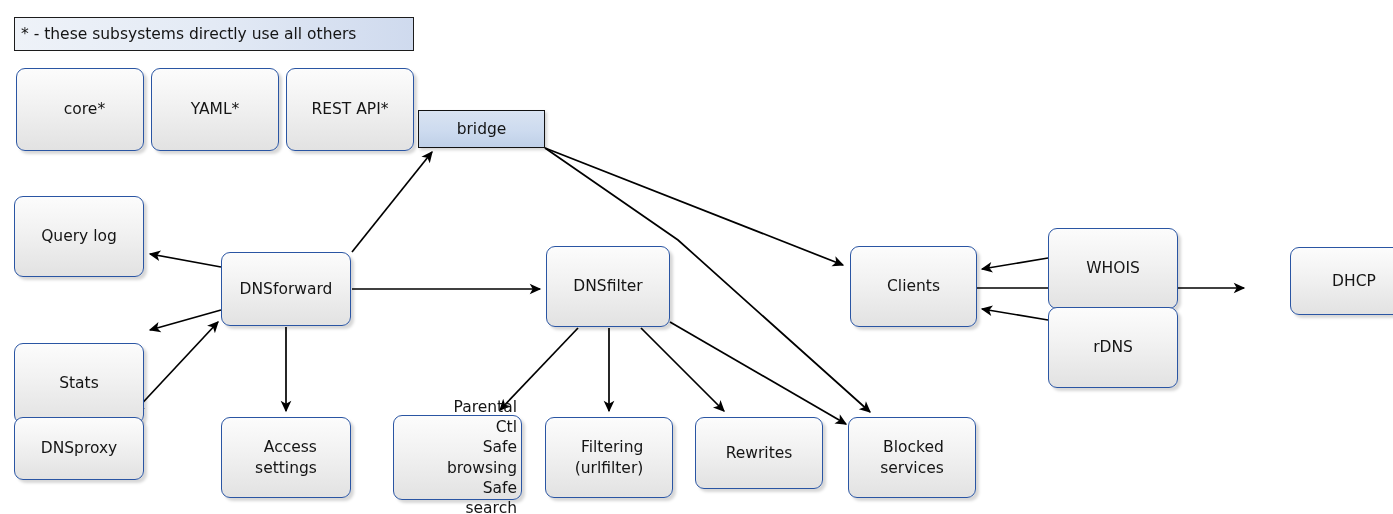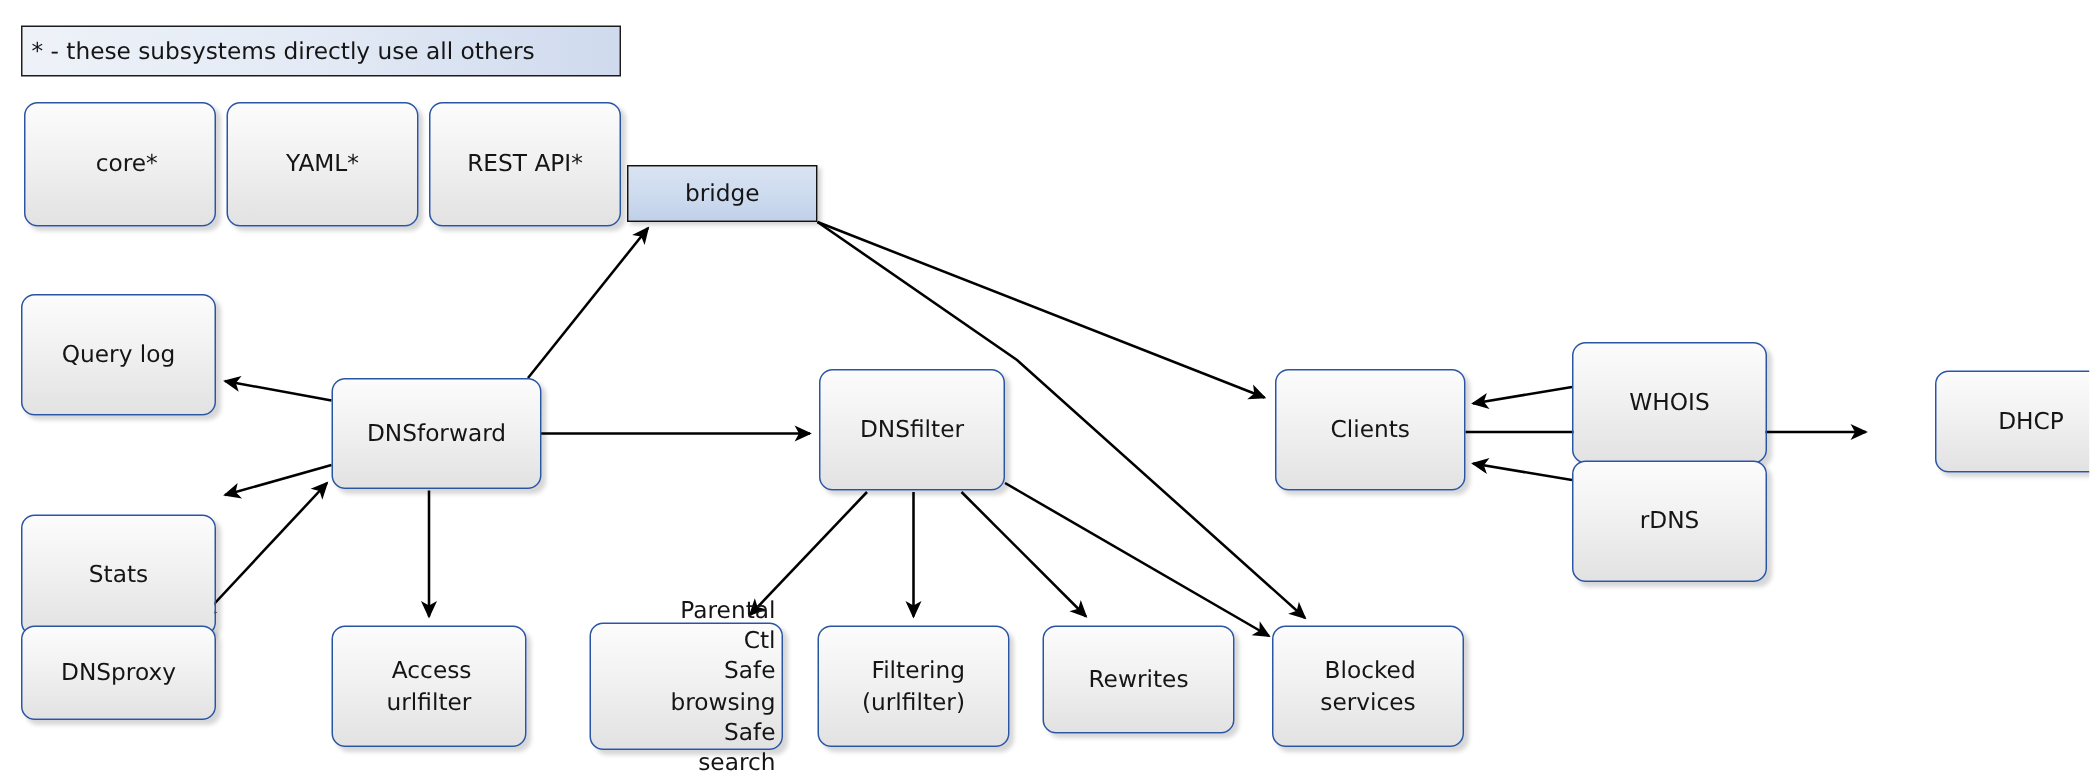--- a/index.html
+++ b/index.html
@@ -94,23 +94,23 @@
 
   <div id="node-layer">
       <div class="node legend" style="left: 14px; top: 17px; width: 400px; height: 34px;">* - these subsystems directly use all others</div>
       <div class="node" style="left: 16px; top: 68px; width: 128px; height: 83px; padding-left: 13px;">core*</div>
       <div class="node" style="left: 151px; top: 68px; width: 128px; height: 83px;">YAML*</div>
       <div class="node" style="left: 286px; top: 68px; width: 128px; height: 83px;">REST API*</div>
       <div class="node bridge" style="left: 418px; top: 110px; width: 127px; height: 38px;">bridge</div>
       <div class="node" style="left: 14px; top: 196px; width: 130px; height: 81px;">Query log</div>
       <div class="node" style="left: 14px; top: 307px; width: 130px; height: 81px; margin-top: 36px;">Stats</div>
       <div class="node" style="left: 14px; top: 417px; width: 130px; height: 63px;">DNSproxy</div>
-      <div class="node" style="left: 221px; top: 252px; width: 140px; height: 74px;">DNSforward</div>
+      <div class="node" style="left: 221px; top: 252px; width: 130px; height: 74px;">DNSforward</div>
       <div class="node" style="left: 221px; top: 417px; width: 130px; height: 81px;">Access
-urlfilter</div>
+settings</div>
       <div class="node" style="left: 546px; top: 246px; width: 124px; height: 81px;">DNSfilter</div>
       <div class="node" style="left: 393px; top: 415px; width: 129px; height: 85px; padding-left: 39px;">Parental Ctl
 Safe browsing
 Safe search</div>
       <div class="node" style="left: 545px; top: 417px; width: 128px; height: 81px;">Filtering
 (urlfilter)</div>
       <div class="node" style="left: 695px; top: 417px; width: 128px; height: 72px;">Rewrites</div>
       <div class="node" style="left: 848px; top: 417px; width: 128px; height: 81px;">Blocked
 services</div>
       <div class="node" style="left: 850px; top: 246px; width: 127px; height: 81px;">Clients</div>

